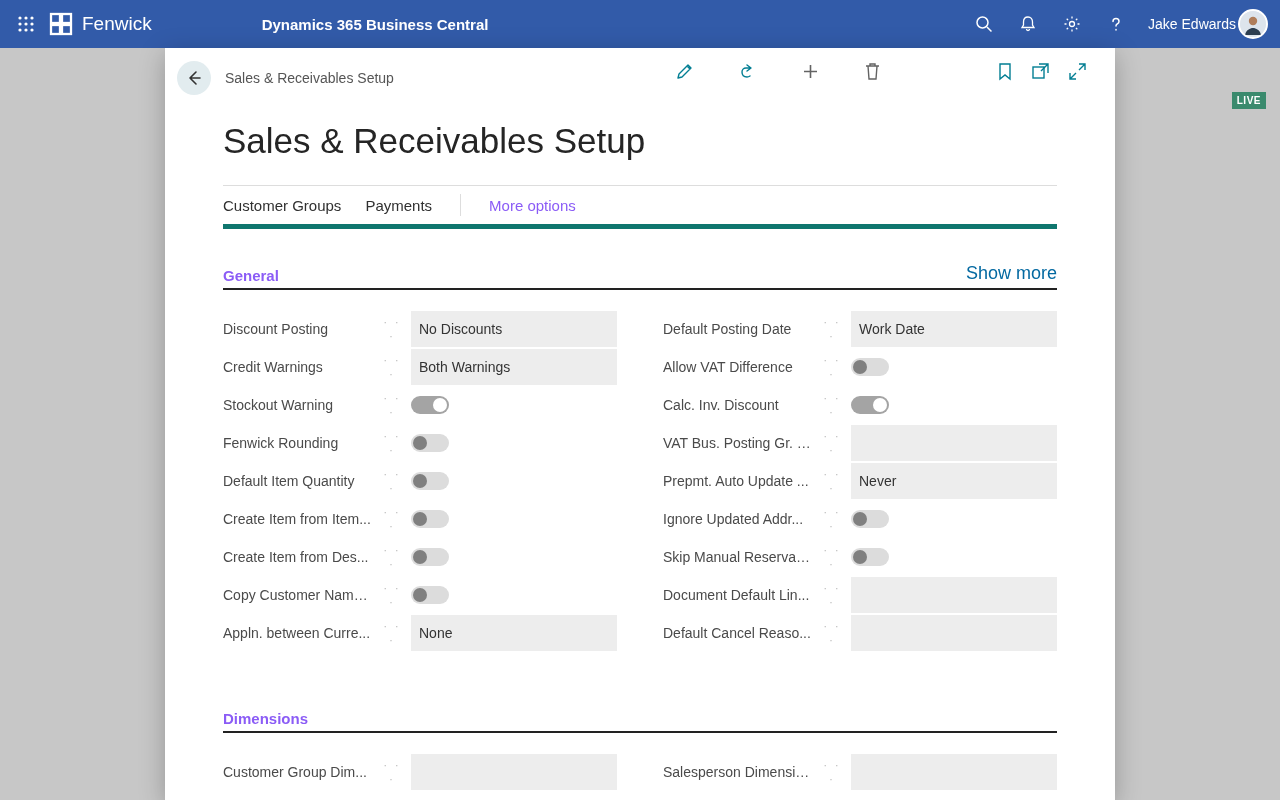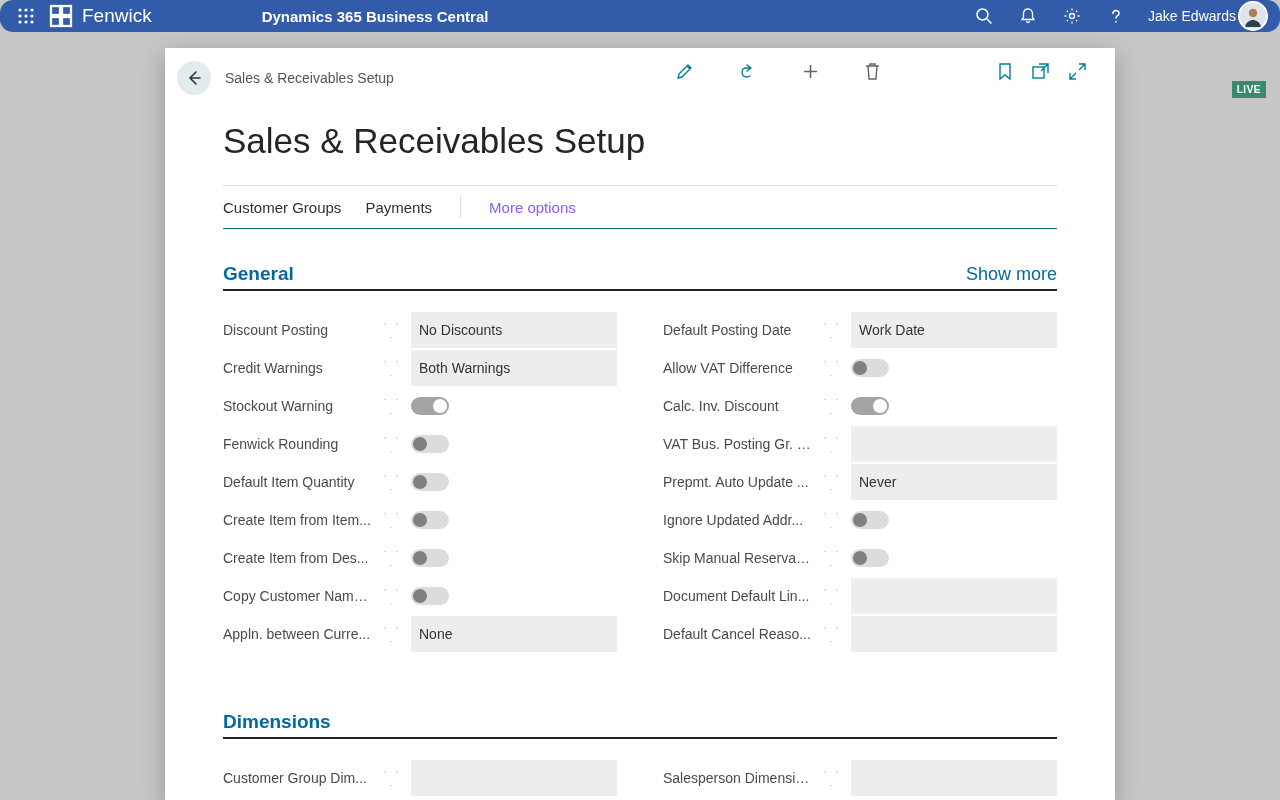--- a/index.html
+++ b/index.html
@@ -5,40 +5,39 @@
   * { box-sizing: border-box; margin: 0; padding: 0; }
   body {
     font-family: "Segoe UI", Arial, sans-serif;
     background: #c7c7c7;
     width: 1280px;
     height: 800px;
     overflow: hidden;
     position: relative;
   }
   .topbar {
-    height: 32px;
+    height: 48px;
     background: #325ba9;
     color: #fff;
     display: flex;
     align-items: center;
     padding: 0 6px;
-    border-radius: 13px;
   }
   .topbar .waffle { width: 40px; display:flex; align-items:center; justify-content:center; cursor:pointer;}
   .topbar .brand { display:flex; align-items:center; gap:8px; font-weight:400; font-size:19px; margin-left:2px;}
   .topbar .brand svg { display:block;}
   .topbar .app-title { font-weight:600; font-size:15px; margin-left:110px;}
   .topbar .spacer { flex:1;}
   .topbar .icon-btn { width:44px; height:48px; display:flex; align-items:center; justify-content:center; cursor:pointer;}
   .topbar .user { display:flex; align-items:center; gap:2px; padding:0 6px 0 10px;text-align:right;}
   .topbar .user .name { font-size:14px;}
   .topbar .avatar { width:30px; height:30px; border-radius:50%; background:#e3e7ee; border:2px solid #fff; display:flex; align-items:center; justify-content:center; overflow:hidden;}
   .topbar .avatar svg{display:block;}
   .badge-live {
-    position:absolute; top:81px; right:14px; background:#3a8a6d; color:#fff;
+    position:absolute; top:92px; right:14px; background:#3a8a6d; color:#fff;
     font-size:10px; font-weight:600; padding:3px 5px; letter-spacing:0.5px; cursor:default;
   }
 
   .card {
     position:absolute;
     top:48px; bottom:0; left:165px; width:950px;
     background:#fff;
     box-shadow: 0 6px 24px rgba(0,0,0,.25);
     display:flex; flex-direction:column;
   }
@@ -61,33 +60,33 @@
 
   .card-body {
     flex:1; overflow-y:auto;
     padding: 0 58px 40px 58px;
   }
   .page-title {
     font-size:35px; font-weight:300; color:#252525; padding:14px 0 24px 0;
   }
   .actions-row {
     display:flex; align-items:center; gap:24px;
-    border-top:1px solid #ddd; border-bottom:1px solid #0f766e;
+    border-top:1px solid #ddd; border-bottom:5px solid #0f766e;
     height:44px; font-size:15px; color:#303030;
   }
   .actions-row .sep { width:1px; height:22px; background:#ddd; margin:0 4px;}
   .actions-row .muted{color:#8b5cf6;}
   .actions-row span{cursor:pointer;}
 
   .section-head {
     margin-top:34px;
     display:flex; justify-content:space-between; align-items:flex-end;
     border-bottom:2px solid #222; padding-bottom:4px;
   }
-  .section-head h2{font-size:19px; font-weight:600; color:#0369a1;}
+  .section-head h2{font-size:15px; font-weight:600; color:#8b5cf6;}
   .section-head .more{font-size:18px; color:#0369a1; cursor:pointer;}
 
   .grid {
     display:grid; grid-template-columns: 1fr 1fr; column-gap:46px;
     margin-top:20px;
   }
   .row { display:flex; align-items:center; height:38px; gap:10px;}
   .row .label {
     width:150px; font-size:14px; color:#4a4a4a; white-space:nowrap; overflow:hidden; text-overflow:ellipsis;
     position:relative; flex-shrink:0;

